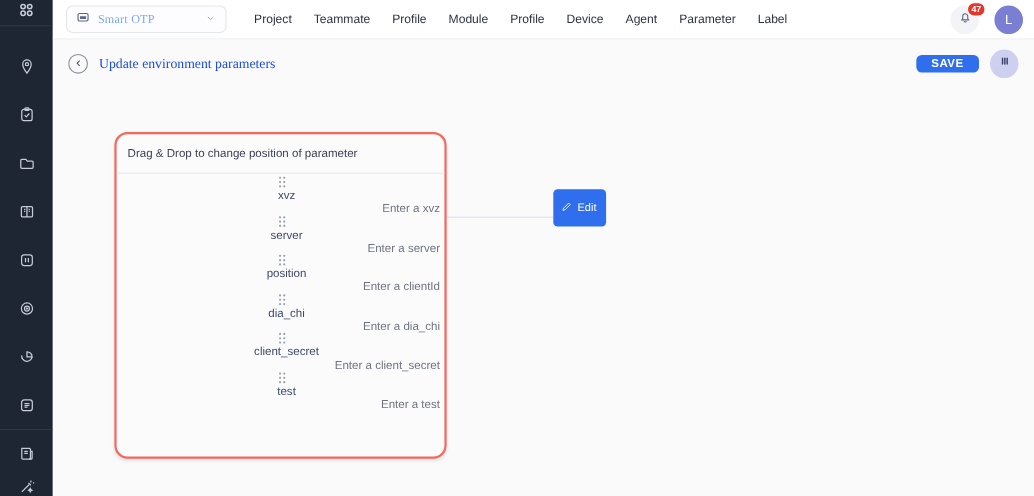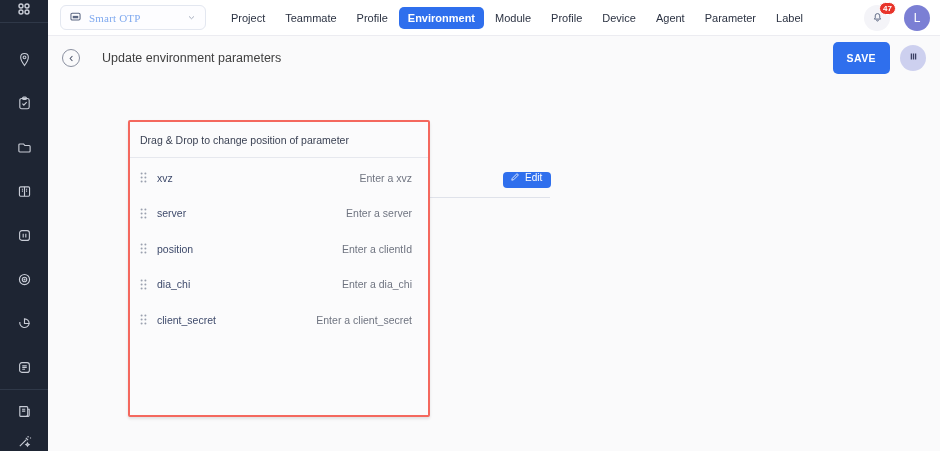--- a/index.html
+++ b/index.html
@@ -95,25 +95,25 @@
     height: 44px; display: flex; align-items: center;
     padding: 0 14px 0 14px;
   }
   .back-btn {
     width: 18px; height: 18px; border-radius: 50%;
     border: 1px solid #8a90a0;
     display: flex; align-items: center; justify-content: center;
     cursor: pointer; flex: 0 0 18px;
   }
   .page-title {
-    margin-left: 22px; font-size: 12.5px; color: #404040;
+    margin-left: 10px; font-size: 12.5px; color: #1d4ed8; font-family: Liberation Serif, serif;
   }
   .head-spacer { flex: 1 1 auto; }
   .save-btn {
-    height: 32px; padding: 0 14px; border-radius: 5px;
+    height: 16px; padding: 0 14px; border-radius: 5px;
     background: #2f6fed; color: #fff;
     font-size: 10.5px; font-weight: bold; letter-spacing: .4px;
     display: flex; align-items: center; justify-content: center;
     cursor: pointer; border: none;
     font-family: "Liberation Sans", sans-serif;
   }
   .cols-btn {
     width: 26px; height: 26px; border-radius: 50%;
     background: #cdd0ef;
     display: flex; align-items: center; justify-content: center;
@@ -121,53 +121,53 @@
   }
 
   
   .board { position: relative; padding: 0 0 0 56px; }
 
   .param-card {
     position: absolute; left: 56px; top: 40px;
     width: 302px; height: 297px;
     background: #fbfbfc;
     border: 2px solid #f4685e;
-    border-radius: 2px;
+    border-radius: 12px;
     box-shadow: 0 2px 3px rgba(0,0,0,.10);
-    margin-left: 24px;
   }
   .drag-hint {
     height: 36px; display: flex; align-items: center;
     padding: 0 10px;
     font-size: 10.5px; color: #3b4254;
     border-bottom: 1px solid #e6e8ee;
   }
   .rows { padding-top: 2px; }
   .param-row {
     height: 35.5px;
     display: flex; align-items: center;
-    padding: 0 16px 0 7px;
+    padding: 0 4px 0 7px;
     cursor: grab;
+    flex-direction: column;
   }
   .grip { width: 12px; display: flex; justify-content: center; flex: 0 0 12px; }
   .param-name {
     margin-left: 8px; font-size: 10.5px; color: #3e4a6b;
     flex: 0 0 auto; white-space: nowrap;
   }
   .param-ph {
     margin-left: auto; font-size: 10.5px; color: #6f7480;
     white-space: nowrap;
   }
 
   
   .edit-btn {
     position: absolute; left: 455px; top: 92px;
-    height: 16px; padding: 0 9px 0 7px;
+    height: 34px; padding: 0 9px 0 7px;
     background: #2f6fed; color: #fff; border-radius: 4px;
-    display: flex; align-items: flex-start; gap: 5px;
+    display: flex; align-items: center; gap: 5px;
     font-size: 10px; cursor: pointer;
   }
   .panel-divider {
     position: absolute; left: 358px; top: 117px;
     width: 144px; height: 1px; background: #dfe2ea;
   }
 </style>
 </head>
 <body>
 
@@ -302,21 +302,20 @@
           <svg width="11" height="11" viewBox="0 0 16 16" fill="none" stroke="#9aa3b5" stroke-width="1.3">
             <path d="M4.4 6.4L8 9.8l3.6-3.4"></path>
           </svg>
         </span>
       </div>
 
       <div class="nav">
         <div class="nav-item">Project</div>
         <div class="nav-item">Teammate</div>
         <div class="nav-item">Profile</div>
-        <div class="nav-item active">Environment</div>
         <div class="nav-item">Module</div>
         <div class="nav-item">Profile</div>
         <div class="nav-item">Device</div>
         <div class="nav-item">Agent</div>
         <div class="nav-item">Parameter</div>
         <div class="nav-item">Label</div>
       </div>
 
       <div class="topbar-spacer"></div>
 
@@ -446,20 +445,34 @@
                   <circle cx="1.6" cy="5.5" r="1"></circle>
                     <circle cx="5.4" cy="5.5" r="1"></circle>
                   <circle cx="1.6" cy="9.4" r="1"></circle>
                     <circle cx="5.4" cy="9.4" r="1"></circle>
                 </svg>
               </span>
               <span class="param-name">client_secret</span>
               <span class="param-ph">Enter a client_secret</span>
             </div>
 
+            <div class="param-row">
+              <span class="grip">
+                <svg width="7" height="11" viewBox="0 0 7 11" fill="#9aa0ae">
+                  <circle cx="1.6" cy="1.6" r="1"></circle>
+                    <circle cx="5.4" cy="1.6" r="1"></circle>
+                  <circle cx="1.6" cy="5.5" r="1"></circle>
+                    <circle cx="5.4" cy="5.5" r="1"></circle>
+                  <circle cx="1.6" cy="9.4" r="1"></circle>
+                    <circle cx="5.4" cy="9.4" r="1"></circle>
+                </svg>
+              </span>
+              <span class="param-name">test</span>
+              <span class="param-ph">Enter a test</span>
+            </div>
 
           </div>
         </div>
 
       </div>
     </div>
   </div>
 </div>
 
 </body></html>

